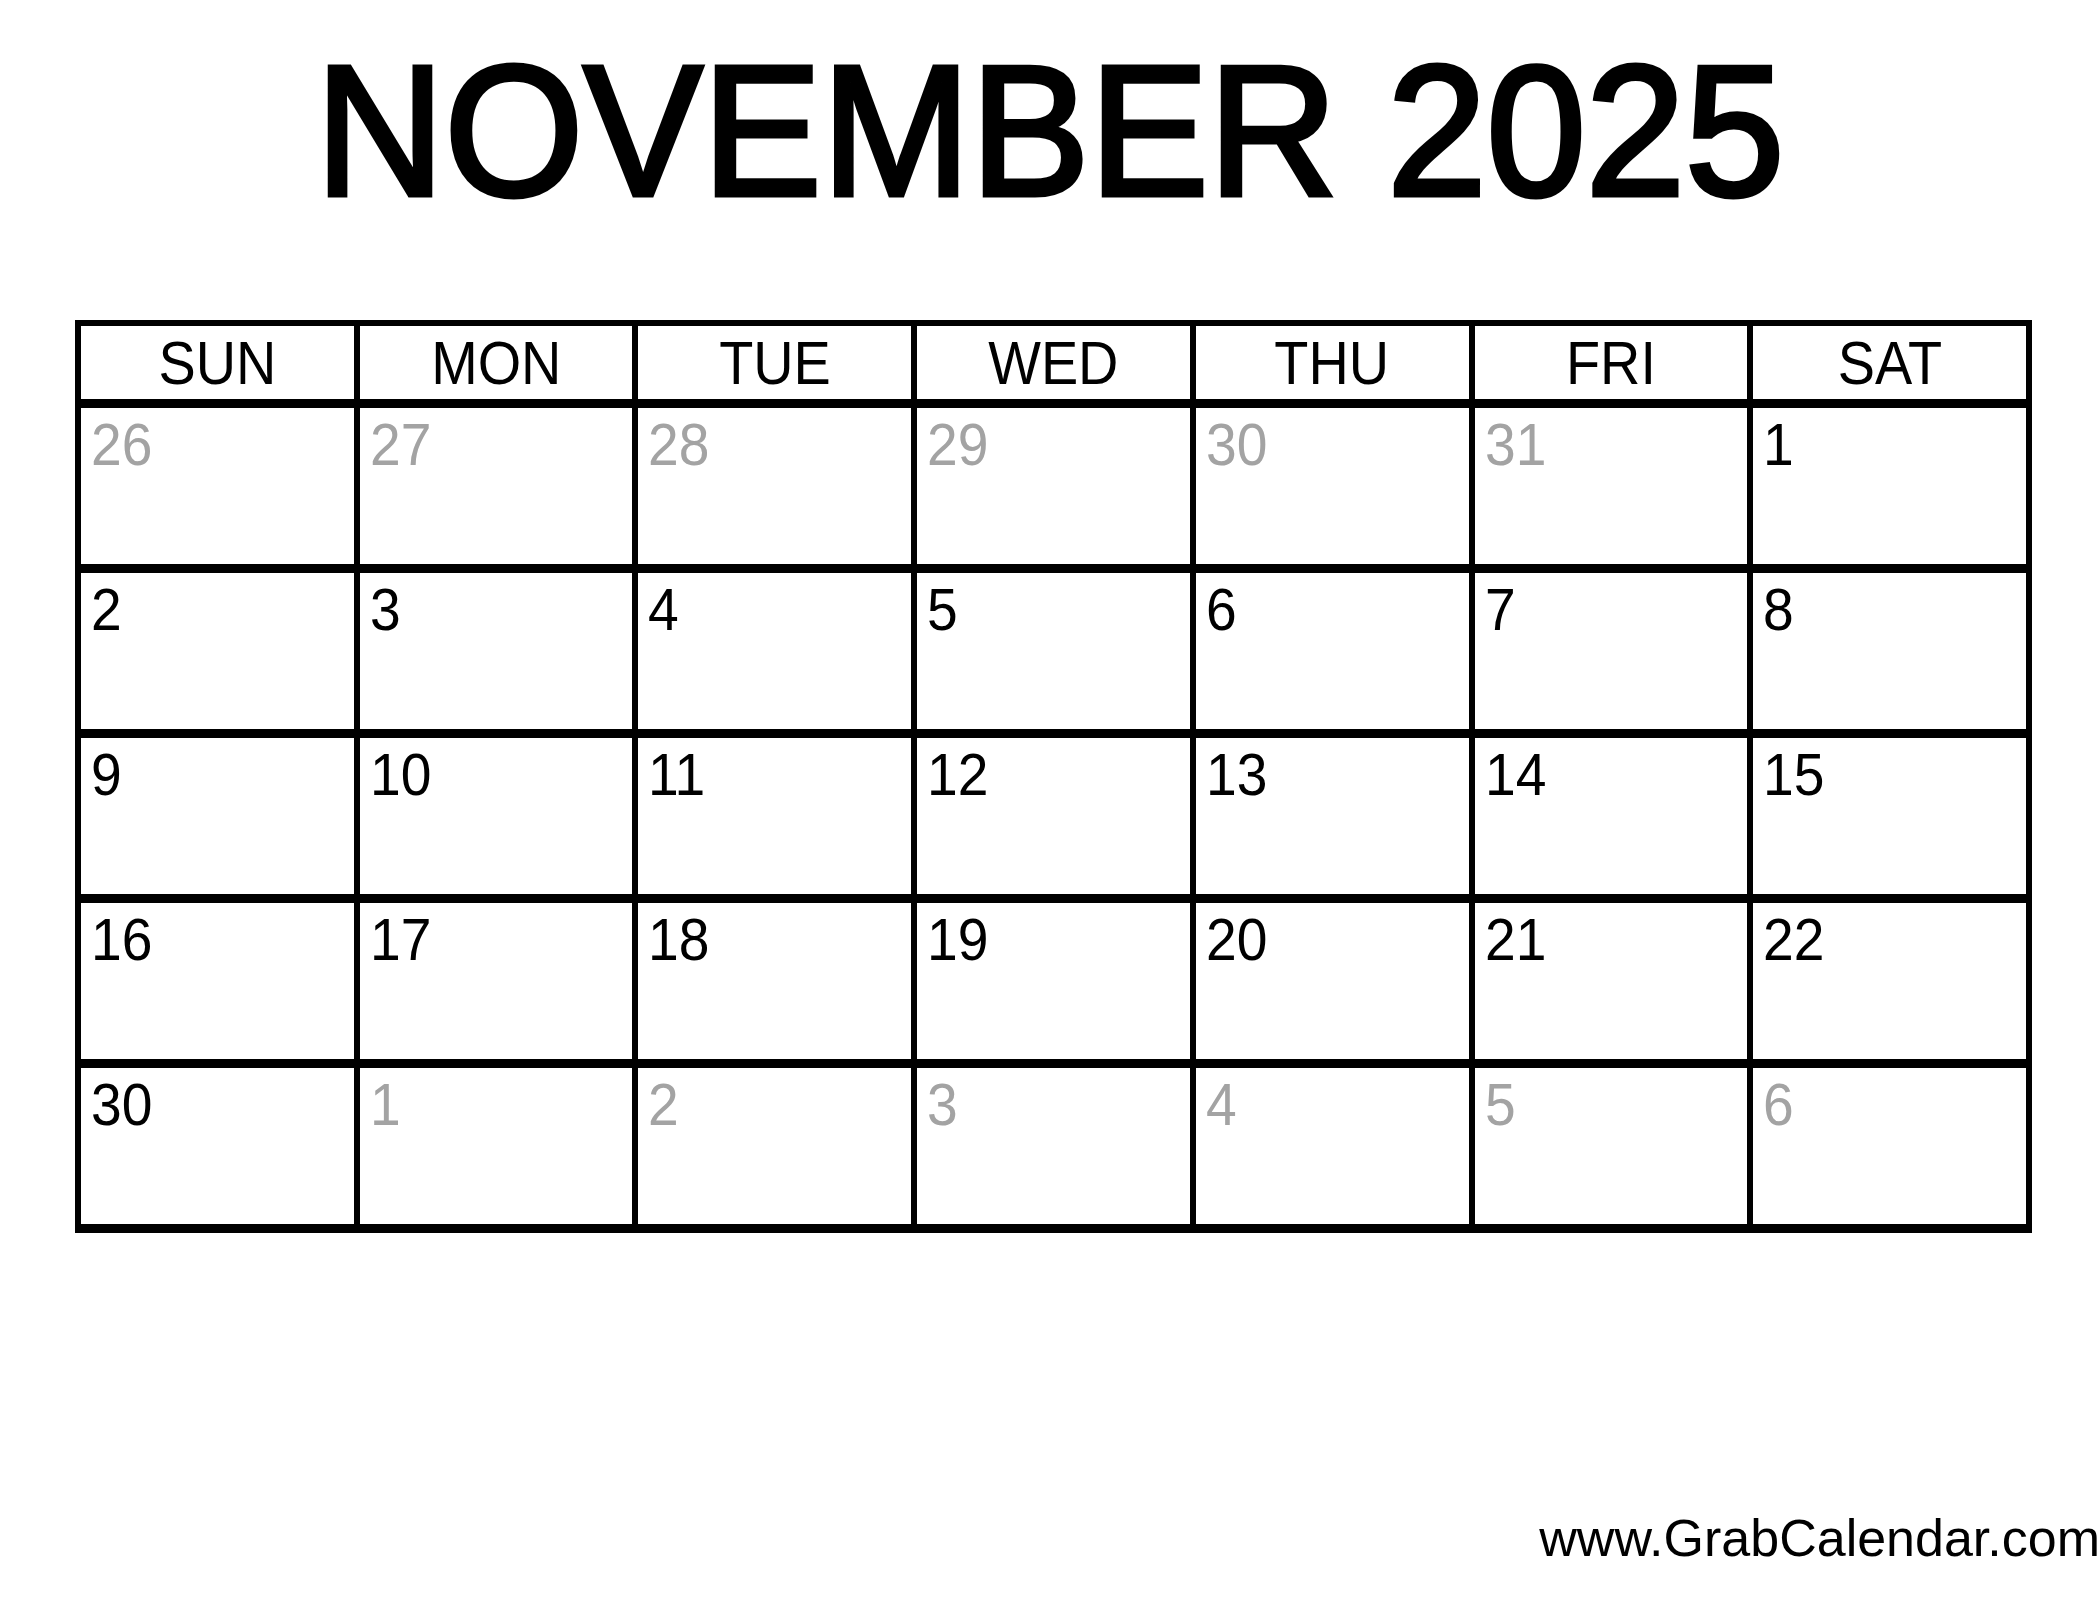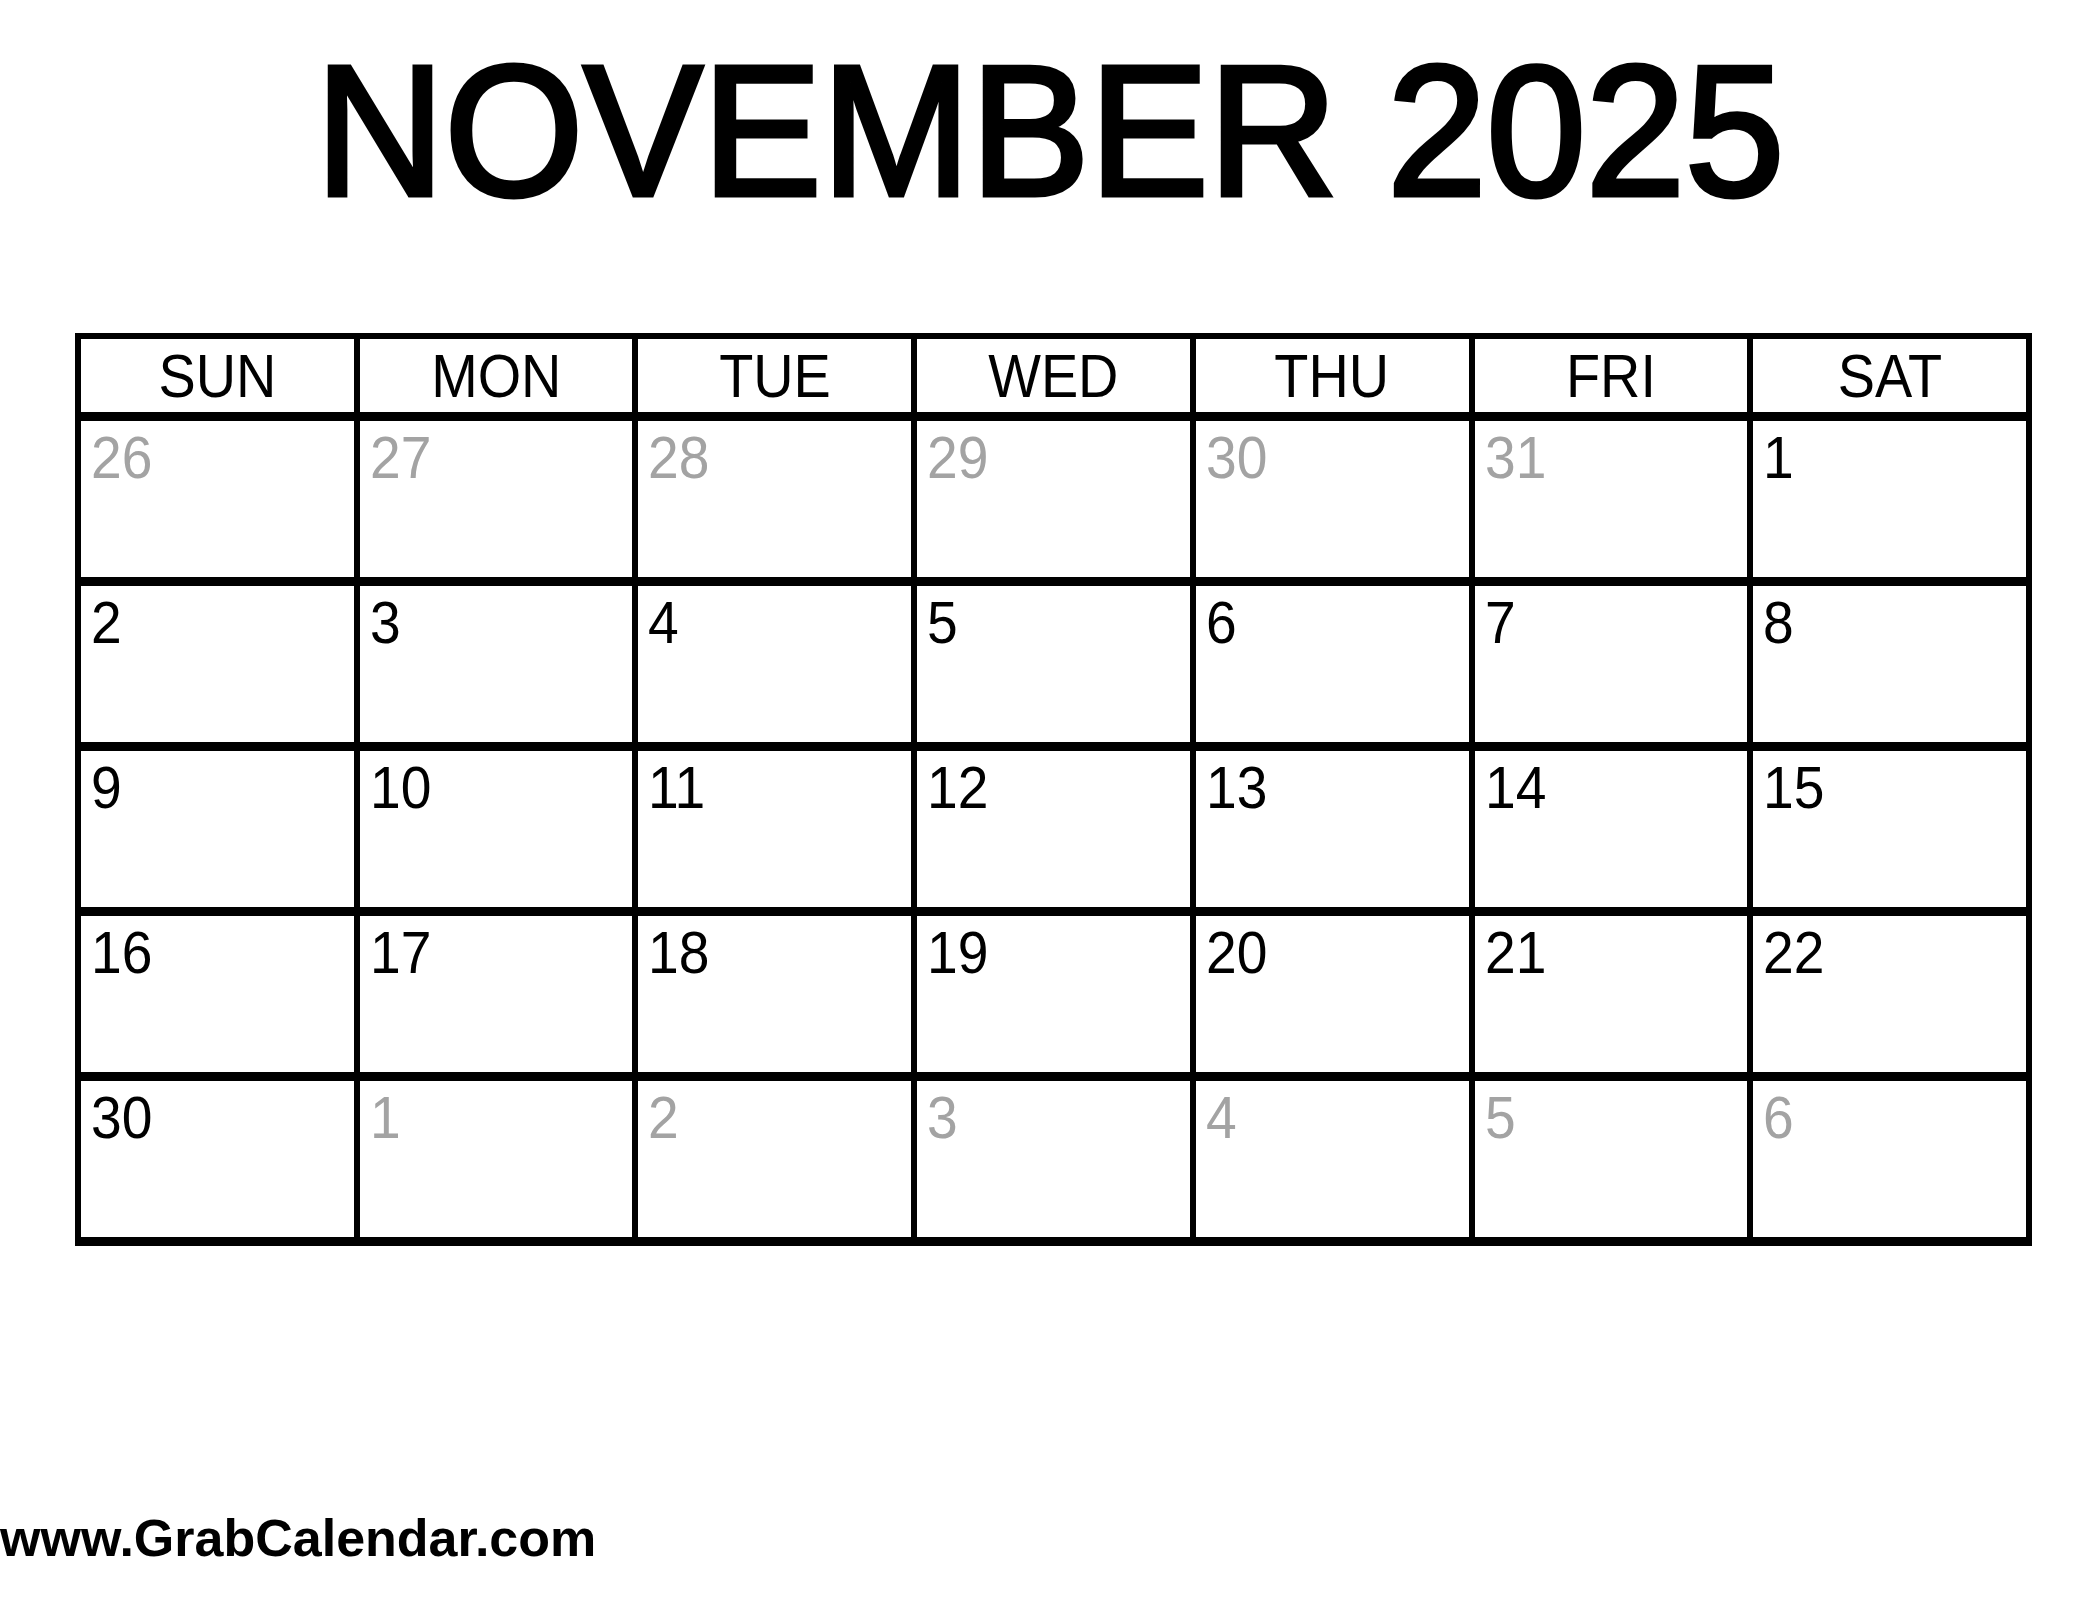--- a/index.html
+++ b/index.html
@@ -27,21 +27,21 @@
   }
   .title-inner {
     display: inline-block;
     transform: scaleX(0.96);
     transform-origin: center top;
     -webkit-text-stroke: 5px var(--text, #000000);
   }
   table.calendar {
     position: absolute;
     left: 75px;
-    top: 333px;
+    top: 320px;
     width: 1957px;
     border-collapse: collapse;
     table-layout: fixed;
     background: var(--background, #ffffff);
   }
   th.weekday {
     border: 6px solid var(--border, #000000);
     border-bottom-width: 9px;
     height: 80px;
     text-align: center;
@@ -73,23 +73,23 @@
     color: var(--text, #000000);
   }
   .day-number.muted {
     color: var(--muted-day, #a3a3a3);
   }
   .footer {
     position: absolute;
     top: 1508px;
     left: 0;
     width: 100%;
-    text-align: left;
+    text-align: right;
     font-size: 52px;
-    font-weight: bold;
+    font-weight: normal;
     letter-spacing: 0px;
   }
 </style>
 </head>
 <body>
 
 <div class="page" style="--text: #000000; --muted-day: #a3a3a3; --border: #000000; --background: #ffffff;">
   <h1 class="title">
     <span class="title-inner">NOVEMBER 2025</span>
   </h1>

